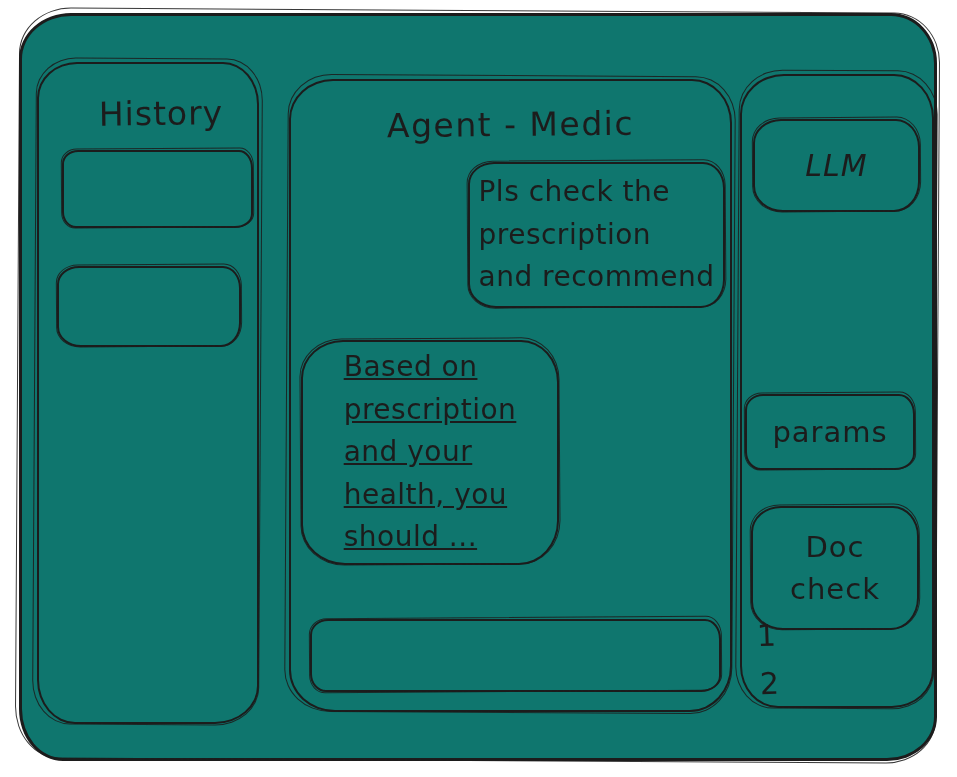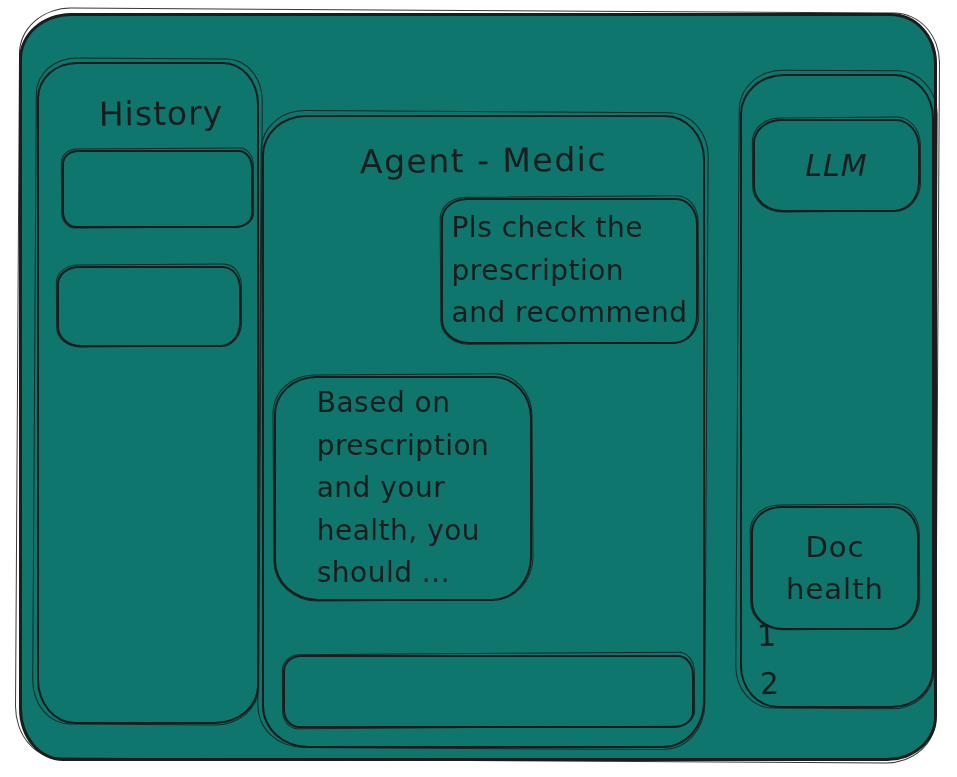--- a/index.html
+++ b/index.html
@@ -65,24 +65,23 @@
     border-radius: 16px 14px 18px 14px / 14px 18px 14px 16px;
   }
   .history-item-2 {
     left: 18px; top: 202px;
     width: 184px; height: 81px;
     border-radius: 22px 18px 20px 24px / 18px 22px 24px 20px;
   }
 
   
   .chat-panel {
-    left: 262px; top: 79px;
+    left: 289px; top: 79px;
     width: 443px; height: 633px;
     border-radius: 44px 40px 42px 46px / 40px 44px 46px 42px;
-    margin-top: 36px;
   }
   .chat-title {
     margin-top: 24px;
     text-align: center;
     font-size: 33px;
     letter-spacing: 1.5px;
     transform: rotate(-0.6deg);
   }
   .bubble {
     display: flex;
@@ -96,20 +95,21 @@
   }
   .bubble-user {
     left: 177px; top: 81px;
     width: 257px; height: 146px;
     border-radius: 26px 22px 24px 28px / 22px 26px 28px 24px;
   }
   .bubble-assistant {
     left: 10px; top: 259px;
     width: 258px; height: 225px;
     border-radius: 42px 38px 40px 44px / 38px 42px 44px 40px;
+    text-decoration: underline;
   }
   .chat-input-wrap {
     left: 19px; top: 538px;
     width: 411px; height: 73px;
     border-radius: 18px 16px 20px 16px / 16px 20px 16px 18px;
   }
   .chat-input-wrap input {
     position: absolute;
     inset: 6px 12px;
     border: none;
@@ -194,19 +194,20 @@
 and your
 health, you
 should ...</div>
     <div class="sk inner chat-input-wrap">
       <input type="text" value="" style="">
     </div>
   </div>
 
   <div class="sk tools-panel">
     <div class="sk inner tool-btn btn-llm">LLM</div>
+    <div class="sk inner tool-btn btn-params">params</div>
     <div class="sk inner tool-btn btn-doc-source">Doc
-health</div>
+check</div>
     <div class="doc-item doc-item-1">1</div>
     <div class="doc-item doc-item-2">2</div>
   </div>
 
 </div>
 
 </body></html>

